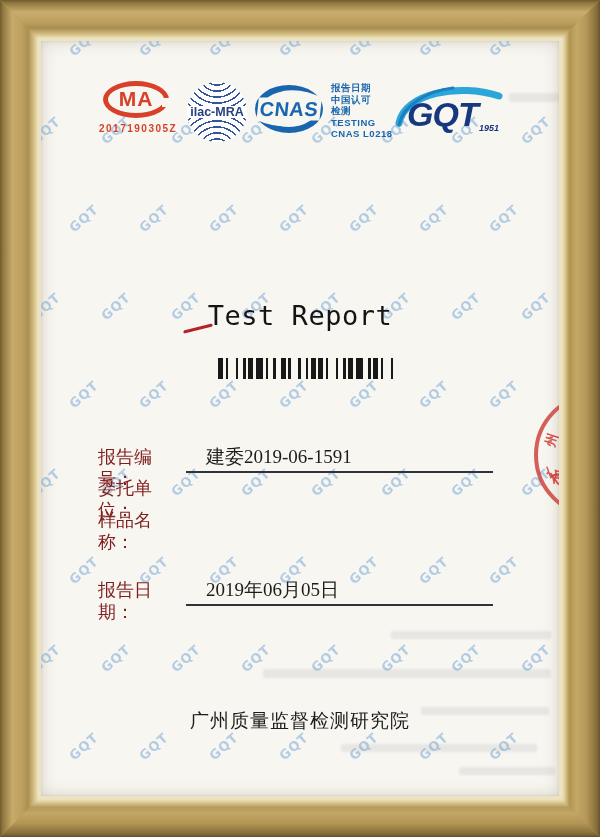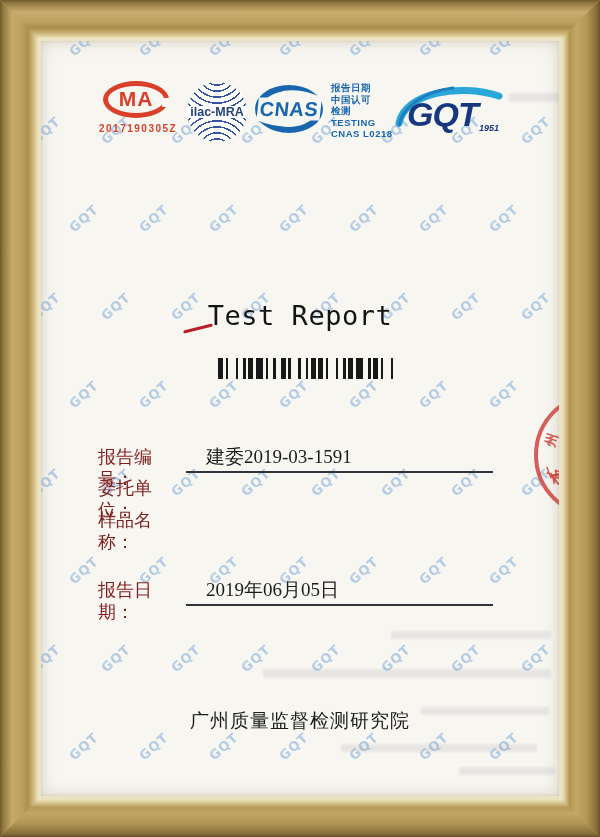--- a/index.html
+++ b/index.html
@@ -253,21 +253,21 @@
         <div style="flex-grow: 1; background: transparent;"></div>
         <div style="flex-grow: 2; background: rgb(24, 24, 24);"></div>
         <div style="flex-grow: 1; background: transparent;"></div>
         <div style="flex-grow: 1; background: rgb(24, 24, 24);"></div>
         <div style="flex-grow: 3; background: transparent;"></div>
         <div style="flex-grow: 1; background: rgb(24, 24, 24);"></div>
       </div>
 
     <div class="form-row" style="top:405px;">
       <span class="form-label">报告编号：</span>
-      <span class="form-value">建委2019-03-1591</span>
+      <span class="form-value">建委2019-06-1591</span>
     </div>
     <div class="form-row" style="top:436px;">
       <span class="form-label">委托单位：</span>
     </div>
     <div class="form-row" style="top:468px;">
       <span class="form-label">样品名称：</span>
     </div>
     <div class="form-row" style="top:538px;">
       <span class="form-label">报告日期：</span>
       <span class="form-value">2019年06月05日</span>

